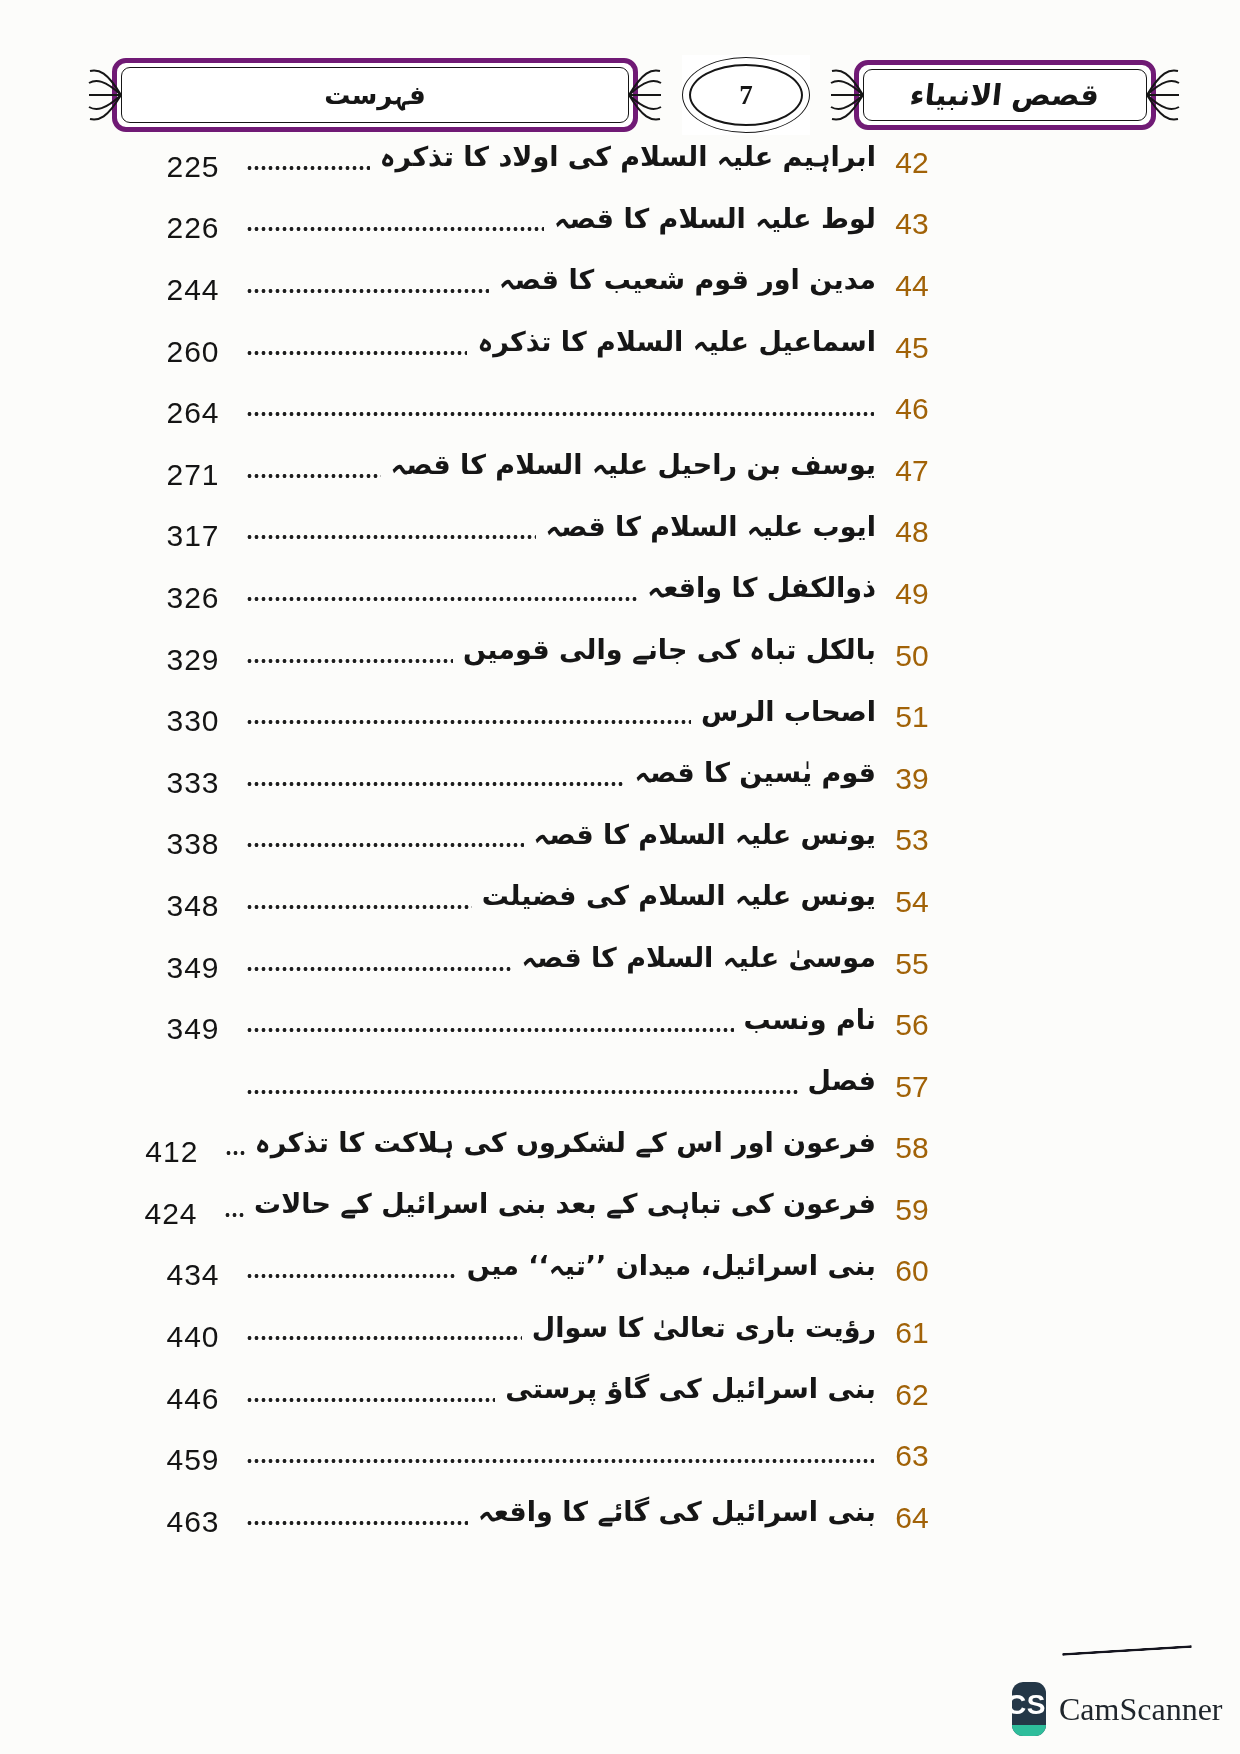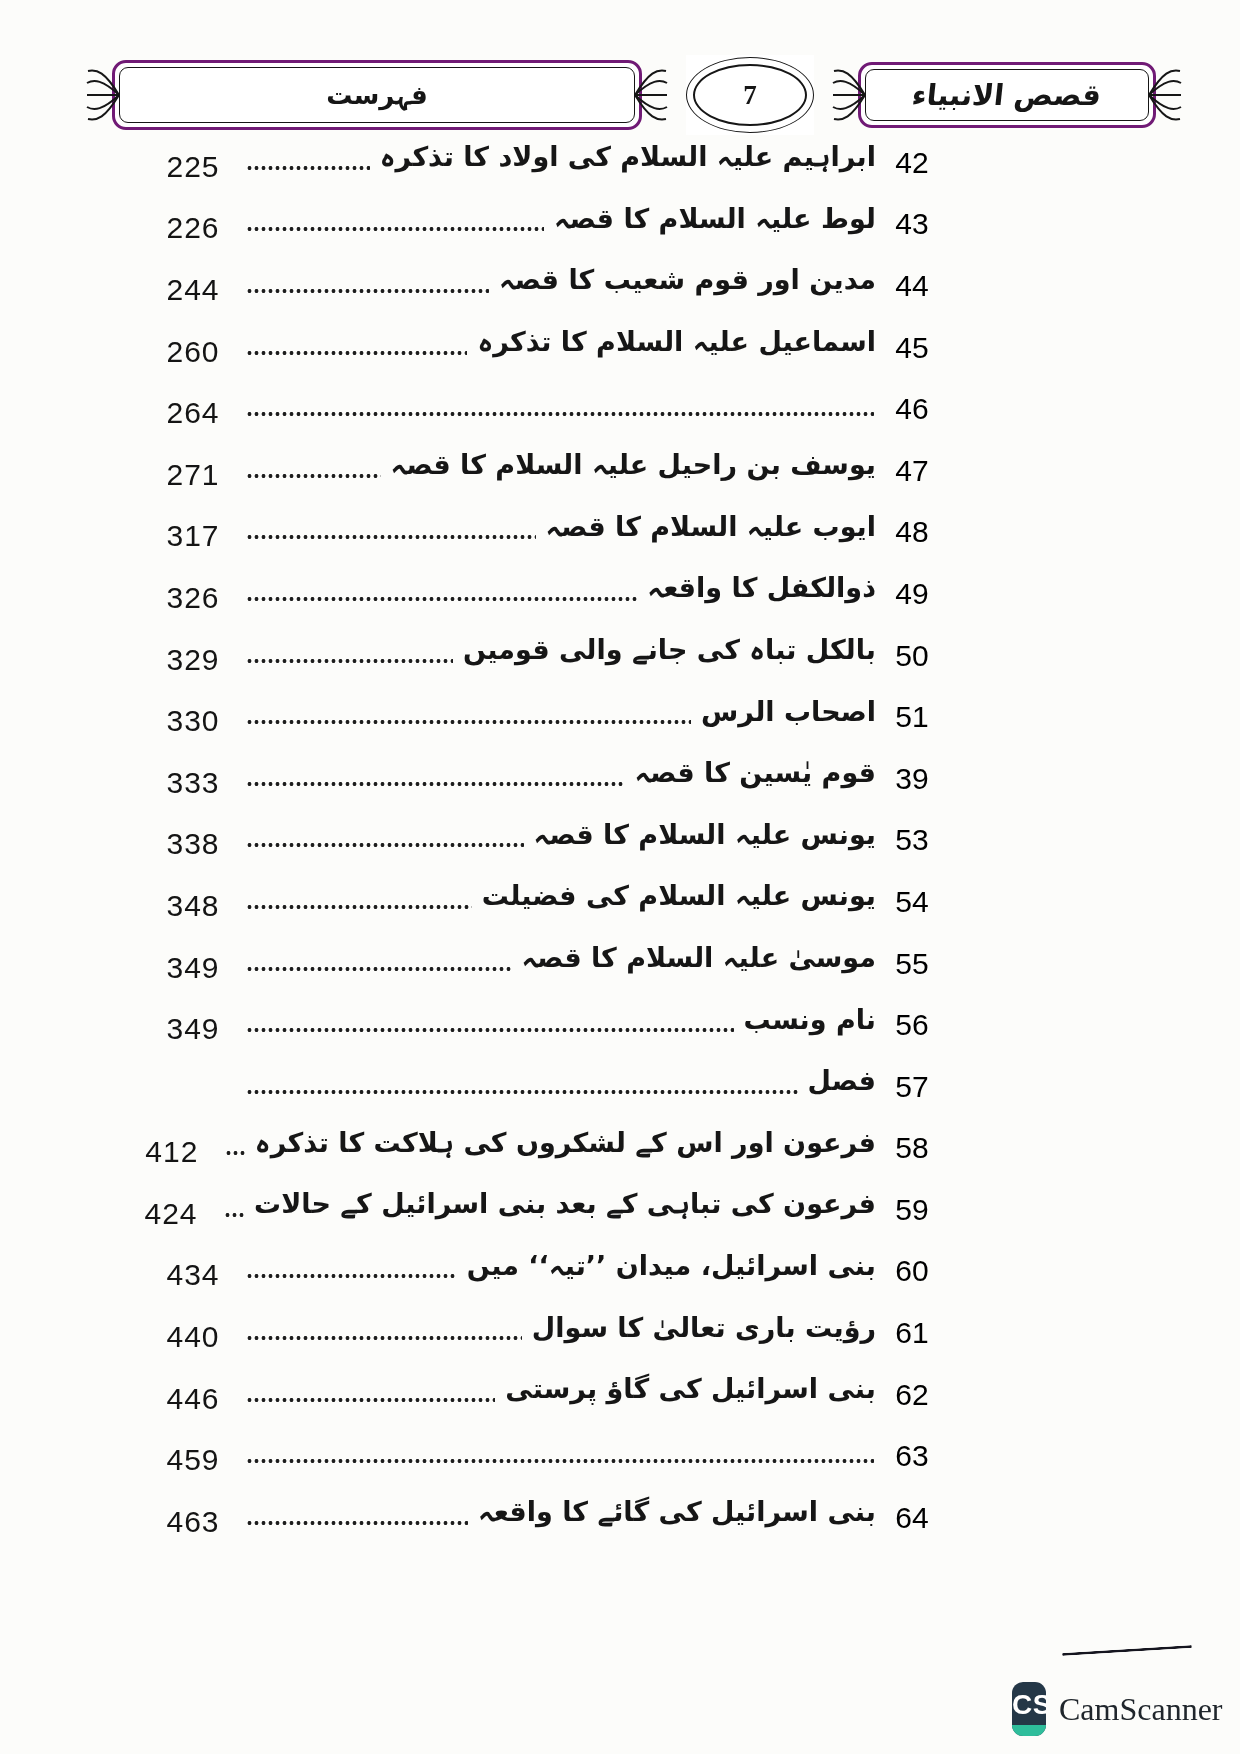--- a/index.html
+++ b/index.html
@@ -9,21 +9,21 @@
     font-family:"DejaVu Sans", sans-serif;
     color:#161616;
   }
 
   
   .header{
     position:absolute;top:54px;left:112px;right:84px;height:82px;
     display:flex;direction:rtl;align-items:center;gap:44px;
   }
   .cartouche{
-    position:relative;border:3px solid #701a75;border-radius:14px;
+    position:relative;border:5px solid #701a75;border-radius:14px;
     display:flex;align-items:center;justify-content:center;
     background:#fff;
   }
   .cartouche::before{
     content:"";position:absolute;inset:4px;border:1.6px solid #161616;border-radius:9px;
   }
   .cartouche-book{width:292px;height:60px;}
   .cartouche-fehrist{flex:1;height:64px;}
   .cartouche-text{position:relative;z-index:2;font-weight:700;line-height:1;}
   .cartouche-book .cartouche-text{font-size:29px;transform:skewX(-6deg);}
@@ -51,21 +51,21 @@
   .toc{
     position:absolute;top:126px;left:150px;right:300px;
     display:flex;flex-direction:column;
   }
   .row{
     height:61.6px;display:flex;direction:rtl;align-items:center;
   }
   .serial{
     flex:none;width:56px;text-align:center;
     font-family:"Liberation Sans", sans-serif;
-    font-size:30px;font-weight:500;color:#000000;
+    font-size:30px;font-weight:500;color:#a16207;
     transform:translateY(6px);
   }
   .title{
     flex:none;white-space:nowrap;
     font-size:27px;font-weight:600;line-height:1;
     padding-right:8px;
   }
   .dots{
     flex:1;height:8px;margin:0 10px;min-width:20px;
     transform:translateY(11px);
@@ -83,21 +83,21 @@
   .artifact-line{
     position:absolute;left:1062px;top:1649px;width:130px;height:0;
     border-top:3.5px solid #15151f;transform:rotate(-3.5deg);border-radius:2px;
   }
   .footer{
     position:absolute;left:1012px;top:1682px;
     display:flex;direction:ltr;align-items:center;gap:13px;
   }
   .cs-icon{
     position:relative;width:34px;height:54px;border-radius:11px;overflow:hidden;
-    background:#243747;display:flex;align-items:center;justify-content:flex-start;flex:none;
+    background:#243747;display:flex;align-items:center;justify-content:flex-end;flex:none;
   }
   .cs-icon::after{
     content:"";position:absolute;left:0;right:0;bottom:0;height:11px;background:#2ebd9b;
   }
   .cs-icon-text{
     color:#ffffff;font-family:"Liberation Sans", sans-serif;
     font-size:28px;font-weight:700;margin-top:-8px;letter-spacing:0.5px;
   }
   .brand{
     font-family:"Liberation Serif", serif;font-size:32px;color:#20262c;

